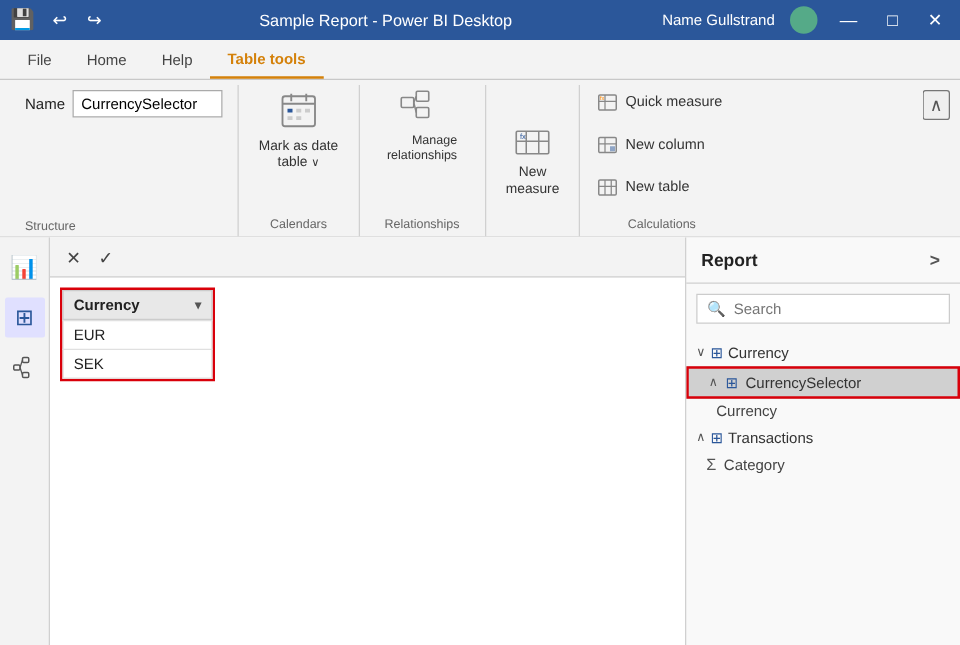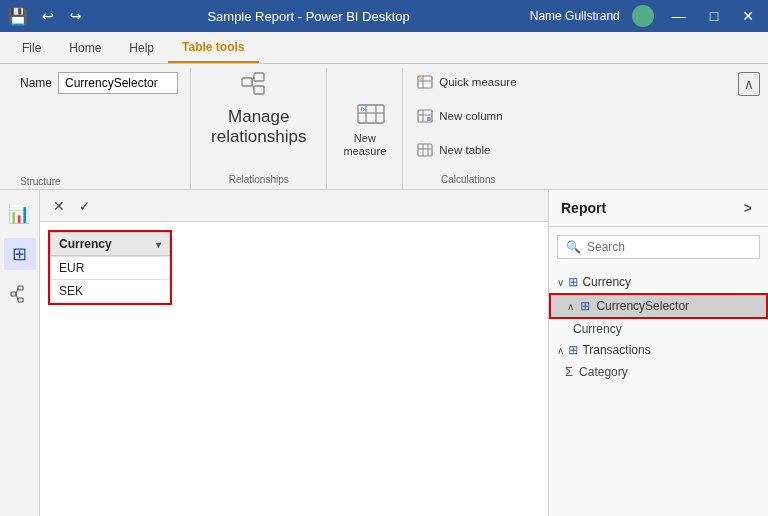--- a/index.html
+++ b/index.html
@@ -128,21 +128,21 @@
       padding: 4px 20px;
       border-right: 1px solid #d0d0d0;
       min-width: 90px;
       cursor: pointer;
     }
 
     
     .new-measure-group {
       display: flex;
       flex-direction: column;
-      align-items: flex-end;
+      align-items: center;
       justify-content: center;
       padding: 4px 16px;
       border-right: 1px solid #d0d0d0;
       min-width: 70px;
       cursor: pointer;
     }
 
     
     .calc-group {
       display: flex;
@@ -381,32 +381,49 @@
   <div class="ribbon-content">
 
     <div class="ribbon-group" style="flex-direction:column;align-items:flex-start;justify-content:center;min-width:160px;">
       <div class="name-group" style="border:none;padding:0 0 4px 0;">
         <span style="display:flex;align-items:center;gap:4px;">Name</span>
         <input class="name-input" type="text" value="CurrencySelector" style="">
       </div>
       <div class="ribbon-group-label">Structure</div>
     </div>
 
+    <div class="mark-group" style="min-width:90px;">
+      <div style="font-size:28px;color:#555;">
+        <svg width="32" height="32" viewBox="0 0 32 32">
+          <rect x="3" y="5" width="26" height="24" rx="2" fill="none" stroke="#888" stroke-width="1.5"></rect>
+          <line x1="3" y1="11" x2="29" y2="11" stroke="#888" stroke-width="1.5"></line>
+          <line x1="10" y1="3" x2="10" y2="9" stroke="#888" stroke-width="1.5"></line>
+          <line x1="22" y1="3" x2="22" y2="9" stroke="#888" stroke-width="1.5"></line>
+          <rect x="7" y="15" width="4" height="3" fill="#2b579a"></rect>
+          <rect x="14" y="15" width="4" height="3" fill="#ccc"></rect>
+          <rect x="21" y="15" width="4" height="3" fill="#ccc"></rect>
+          <rect x="7" y="21" width="4" height="3" fill="#ccc"></rect>
+          <rect x="14" y="21" width="4" height="3" fill="#ccc"></rect>
+        </svg>
+      </div>
+      <div style="font-size:11px;text-align:center;color:#333;line-height:1.2;">Mark as date<br>table <span style="font-size:9px;">∨</span></div>
+      <div class="ribbon-group-label">Calendars</div>
+    </div>
 
     <div class="rel-group">
       <div>
         <svg width="36" height="32" viewBox="0 0 36 32">
           <rect x="1" y="6" width="10" height="8" rx="1" fill="none" stroke="#888" stroke-width="1.3"></rect>
           <rect x="13" y="1" width="10" height="8" rx="1" fill="none" stroke="#888" stroke-width="1.3"></rect>
           <rect x="13" y="14" width="10" height="8" rx="1" fill="none" stroke="#888" stroke-width="1.3"></rect>
           <line x1="11" y1="10" x2="13" y2="5" stroke="#888" stroke-width="1.2"></line>
           <line x1="11" y1="10" x2="13" y2="18" stroke="#888" stroke-width="1.2"></line>
         </svg>
       </div>
-      <div style="font-size:17px;text-align:center;color:#333;line-height:1.2;">Manage<br>relationships</div>
+      <div style="font-size:10px;text-align:right;color:#333;line-height:1.2;">Manage<br>relationships</div>
       <div class="ribbon-group-label">Relationships</div>
     </div>
 
     <div class="new-measure-group">
       <div>
         <svg width="30" height="30" viewBox="0 0 30 30">
           <rect x="2" y="6" width="26" height="18" rx="1" fill="none" stroke="#888" stroke-width="1.3"></rect>
           <line x1="2" y1="14" x2="28" y2="14" stroke="#888" stroke-width="1.2"></line>
           <line x1="10" y1="6" x2="10" y2="24" stroke="#888" stroke-width="1.2"></line>
           <line x1="20" y1="6" x2="20" y2="24" stroke="#888" stroke-width="1.2"></line>

